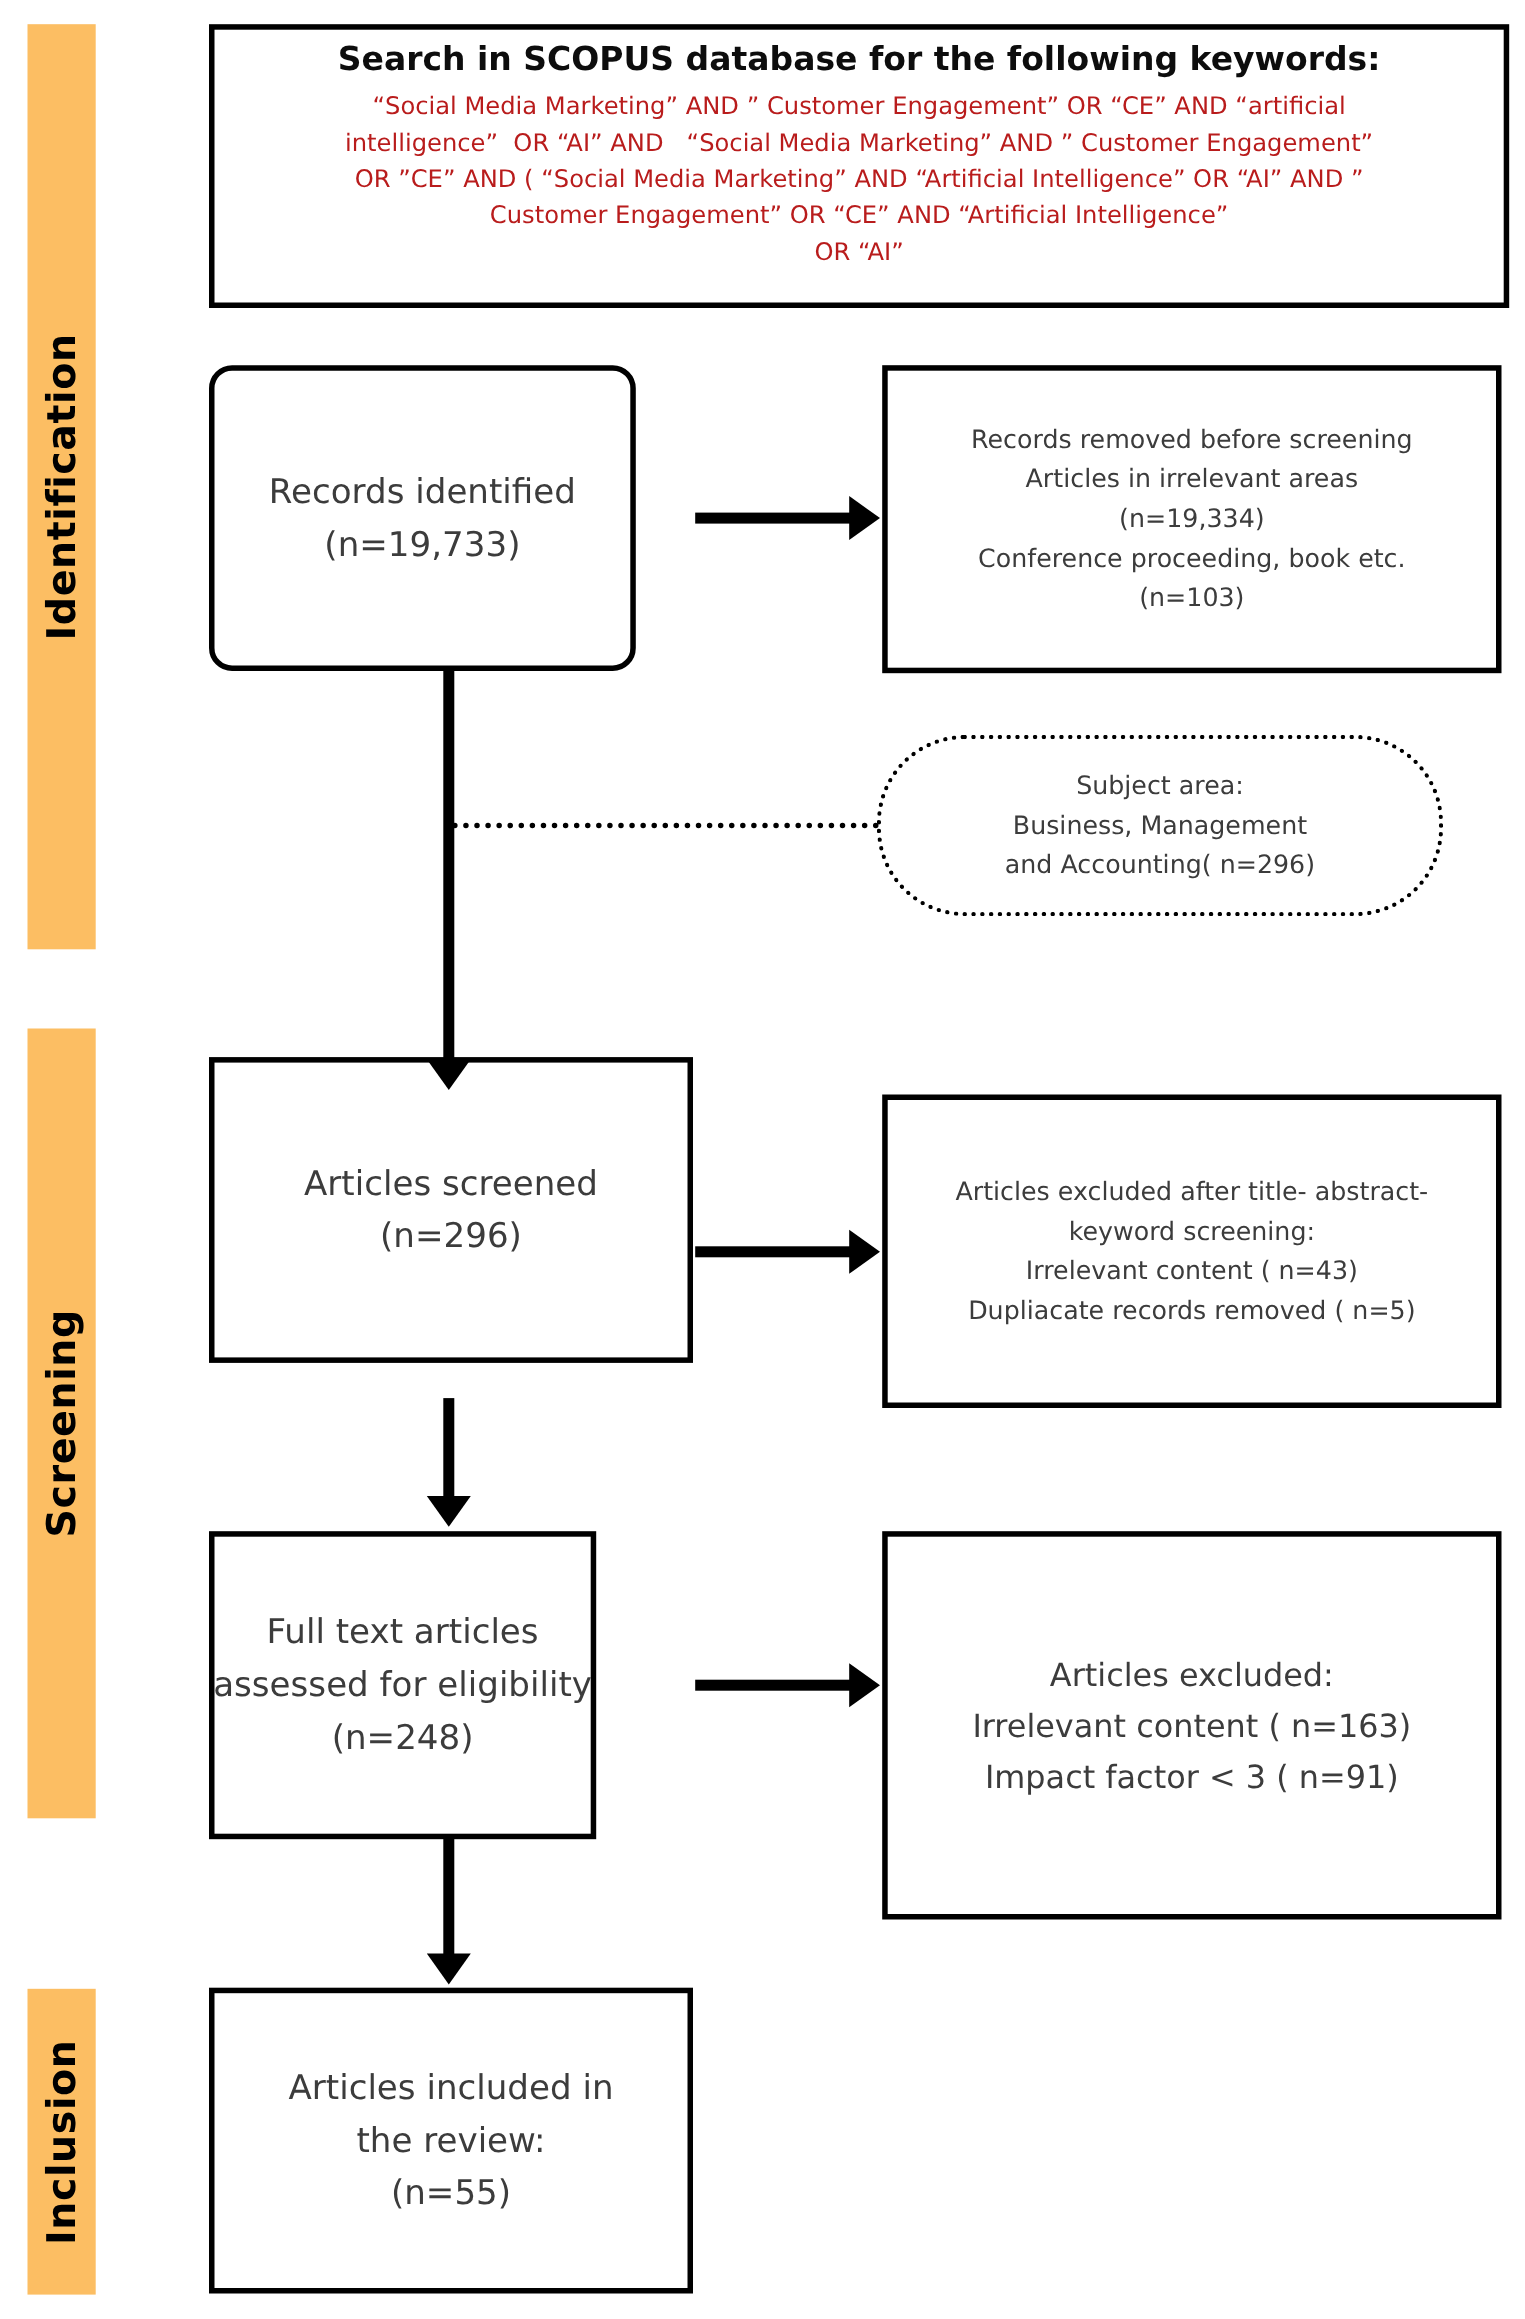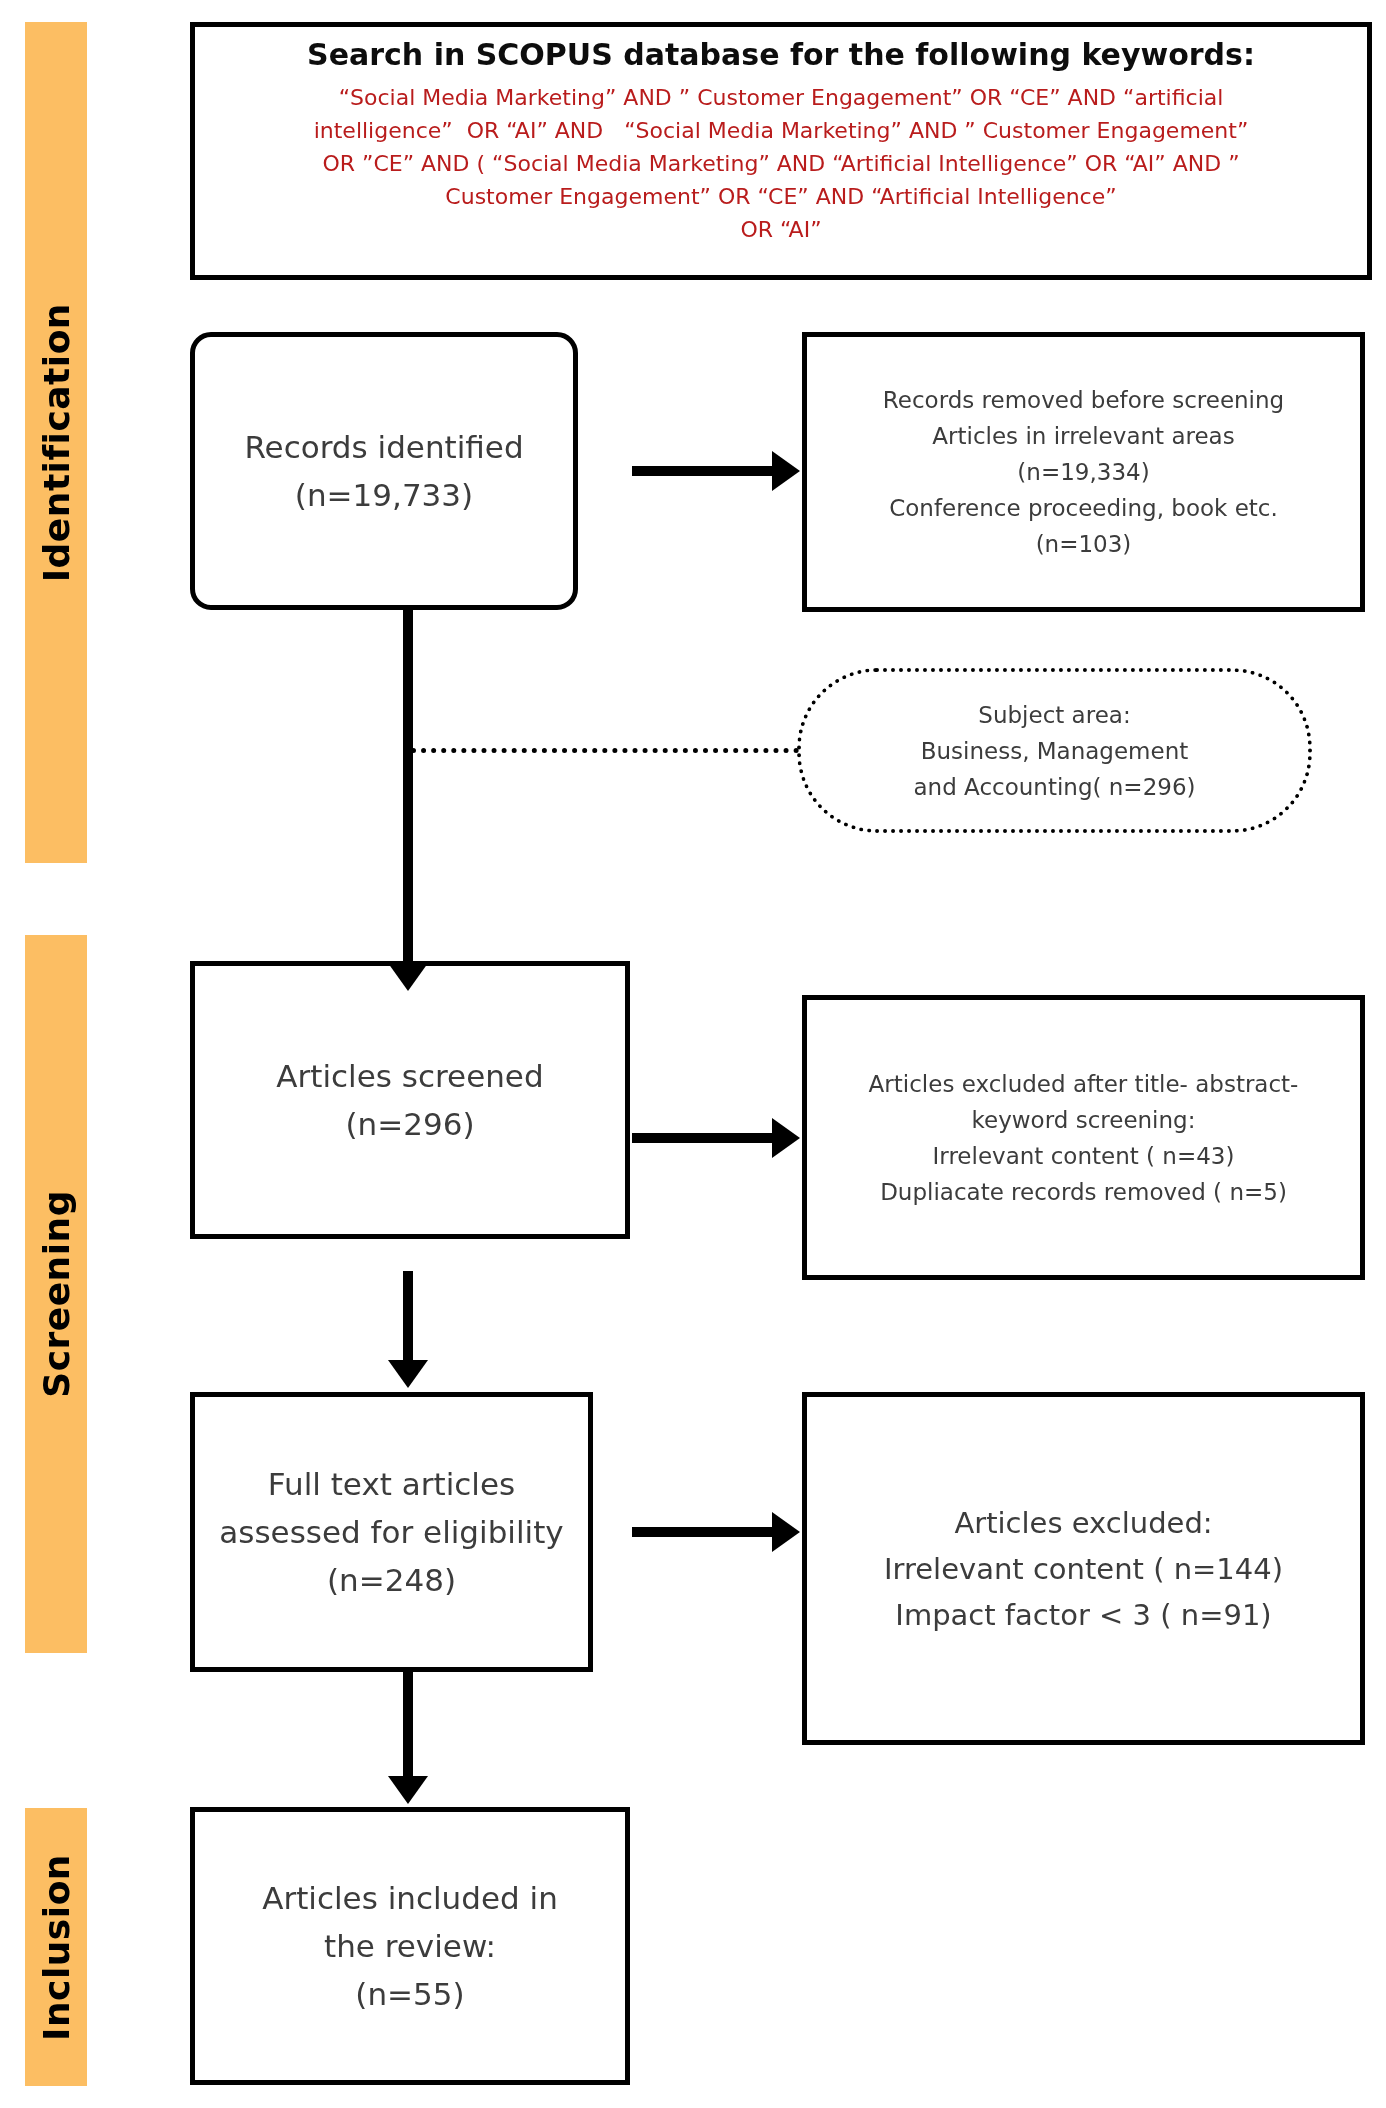--- a/index.html
+++ b/index.html
@@ -92,29 +92,29 @@
     <div class="bl">(n=296)</div>
   </div>
 
   <div class="box med" style="left:802px; top:995px; width:563px; height:285px;">
     <div class="bl">Articles excluded after title- abstract-</div>
     <div class="bl">keyword screening:</div>
     <div class="bl">Irrelevant content ( n=43)</div>
     <div class="bl">Dupliacate records removed ( n=5)</div>
   </div>
 
-  <div class="box big" style="left:190px; top:1392px; width:403px; height:280px;">
+  <div class="box big" style="left:190px; top:1392px; width:352px; height:280px;">
     <div class="bl">Full text articles</div>
     <div class="bl">assessed for eligibility</div>
     <div class="bl">(n=248)</div>
   </div>
 
   <div class="box lg" style="left:802px; top:1392px; width:563px; height:353px;">
     <div class="bl">Articles excluded:</div>
-    <div class="bl">Irrelevant content ( n=144)</div>
+    <div class="bl">Irrelevant content ( n=163)</div>
     <div class="bl">Impact factor &lt; 3 ( n=91)</div>
   </div>
 
   <div class="box big" style="left:190px; top:1807px; width:440px; height:278px;">
     <div class="bl">Articles included in</div>
     <div class="bl">the review:</div>
     <div class="bl">(n=55)</div>
   </div>
 
   <div>

